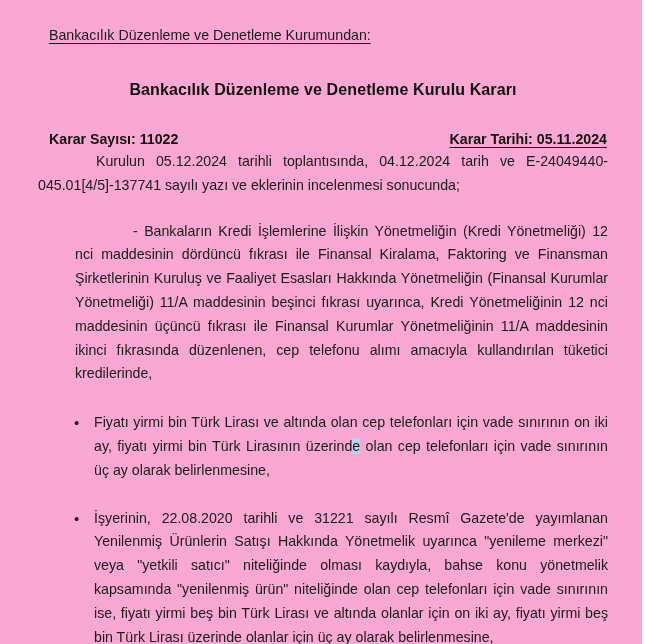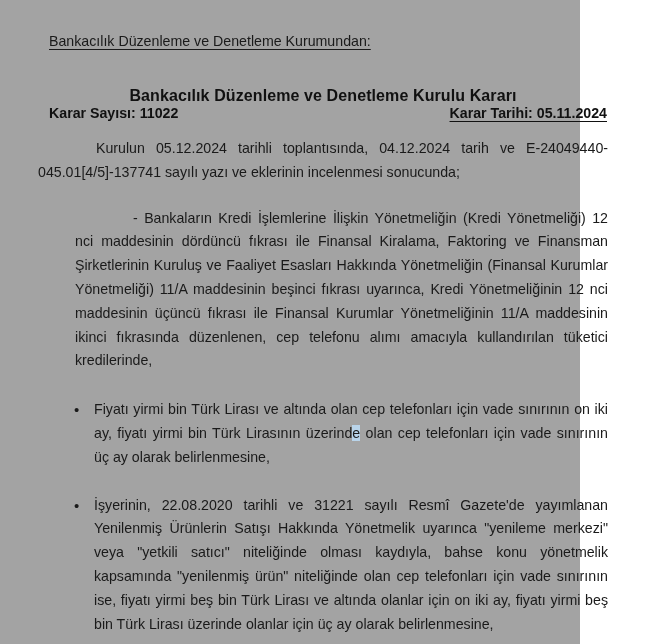--- a/index.html
+++ b/index.html
@@ -9,25 +9,25 @@
   }
   body {
     width: 646px;
     height: 644px;
     font-family: "Liberation Sans", sans-serif;
     color: #1a1a1a;
     overflow: hidden;
   }
   .page {
     position: relative;
-    width: 580px;
+    width: 642px;
     height: 644px;
-    background: #a3a3a3;
+    background: #f9a8d4;
     box-sizing: border-box;
-    padding: 8px 38px;
+    padding: 2px 38px;
   }
   .doc-body {
     width: 570px;
     margin: 0 auto;
   }
   .issuer-line {
     font-size: 14.2px;
     line-height: 20px;
     padding-top: 23px;
     padding-left: 11px;
@@ -42,41 +42,42 @@
     font-weight: bold;
     text-align: center;
     margin-top: 36px;
     letter-spacing: 0.1px;
     color: #111111;
   }
   .meta-row {
     display: flex;
     justify-content: space-between;
     align-items: flex-end;
+    margin-top: 32px;
     font-size: 14.2px;
     font-weight: bold;
     padding-left: 11px;
     padding-right: 1px;
     color: #111111;
   }
   .meta-row .date {
     text-decoration: underline;
     text-underline-offset: 3px;
   }
   p.para {
     font-size: 14.2px;
     line-height: 23.8px;
     text-align: justify;
     text-justify: inter-word;
     margin: 0;
     color: #1a1a1a;
     hyphens: none;
   }
   p.p-kurulun {
-    margin-top: 16px;
+    margin-top: 3px;
     text-indent: 58px;
   }
   p.p-bankalarin {
     margin-top: 22px;
     text-indent: 58px;
     margin-left: 37px;
   }
   ul.bullets {
     list-style: none;
     margin: 0;

